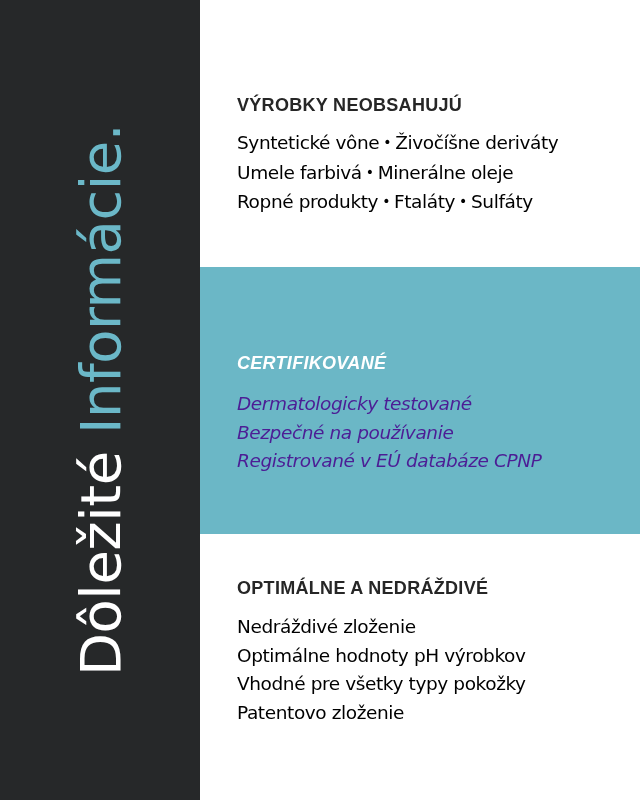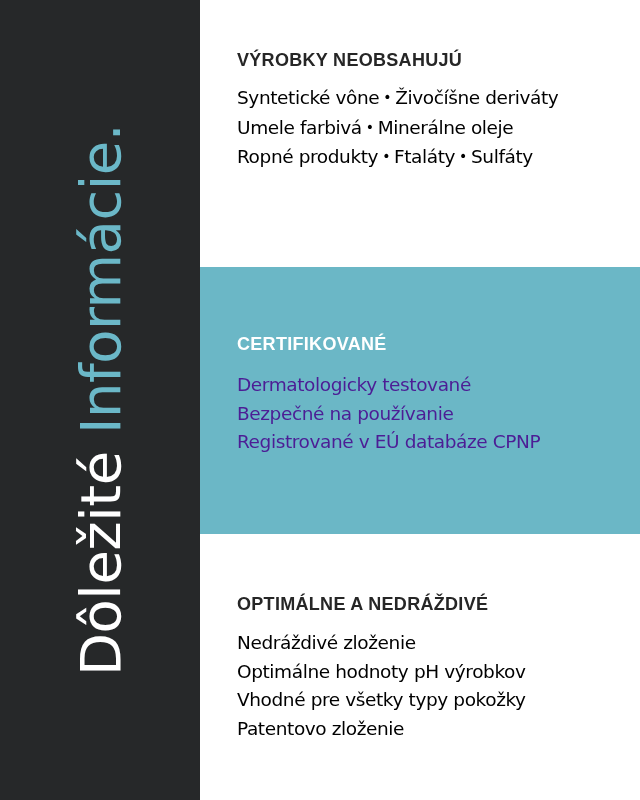--- a/index.html
+++ b/index.html
@@ -56,49 +56,49 @@
 <body>
 
 <div class="sidebar">
   <div class="vertical-title">
     <span class="vt-word1">Dôležité</span>
     <span class="vt-word2">Informácie.</span>
   </div>
 </div>
 
 <div class="section sec1">
-  <div style="padding-top:50px;">
+  <div style="padding-top:95px;">
     <h2 class="heading">VÝROBKY NEOBSAHUJÚ</h2>
     <div class="lines">
       <div class="line">
         <span>Syntetické vône</span><span class="bullet">•</span><span>Živočíšne deriváty</span>
       </div>
       <div class="line">
         <span>Umele farbivá</span><span class="bullet">•</span><span>Minerálne oleje</span>
       </div>
       <div class="line">
         <span>Ropné produkty</span><span class="bullet">•</span><span>Ftaláty</span><span class="bullet">•</span><span>Sulfáty</span>
       </div>
     </div>
   </div>
 </div>
 
 <div class="section sec2">
-  <div style="padding-top:67px;">
+  <div style="padding-top:86px;font-style:italic;">
     <h2 class="heading">CERTIFIKOVANÉ</h2>
     <div class="lines" style="margin-top:16px;">
       <div class="line">Dermatologicky testované</div>
       <div class="line">Bezpečné na používanie</div>
       <div class="line">Registrované v EÚ databáze CPNP</div>
     </div>
   </div>
 </div>
 
 <div class="section sec3">
-  <div style="padding-top:60px;">
+  <div style="padding-top:44px;">
     <h2 class="heading">OPTIMÁLNE A NEDRÁŽDIVÉ</h2>
     <div class="lines" style="margin-top:14px;">
       <div class="line">Nedráždivé zloženie</div>
       <div class="line">Optimálne hodnoty pH výrobkov</div>
       <div class="line">Vhodné pre všetky typy pokožky</div>
       <div class="line">Patentovo zloženie</div>
     </div>
   </div>
 </div>
 

